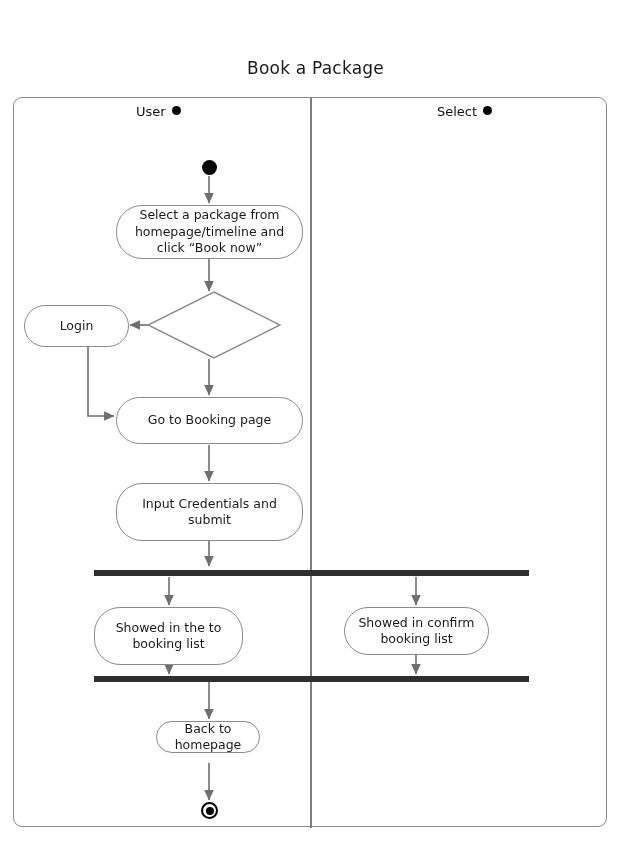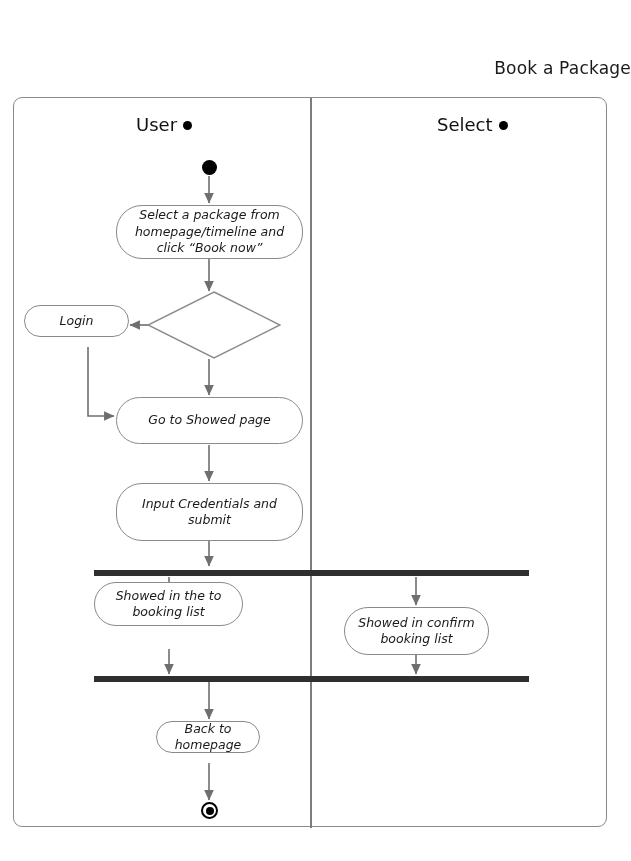--- a/index.html
+++ b/index.html
@@ -13,21 +13,21 @@
     position: relative;
     font-family: "DejaVu Sans", "Liberation Sans", sans-serif;
     color: #1a1a1a;
     overflow: hidden;
   }
   #diagram-title {
     position: absolute;
     left: 0;
     top: 58px;
     width: 631px;
-    text-align: right;
+    text-align: center;
     font-size: 17px;
     color: #1a1a1a;
     letter-spacing: 0.2px;
   }
   #frame {
     position: absolute;
     left: 13px;
     top: 97px;
     width: 594px;
     height: 730px;
@@ -38,22 +38,22 @@
   }
   .lane-divider {
     position: absolute;
     top: 0;
     width: 2px;
     height: 730px;
     background: #7d7d7d;
   }
   .lane-header {
     position: absolute;
-    top: 16px;
-    font-size: 18px;
+    top: 6px;
+    font-size: 13px;
     color: #111111;
     white-space: nowrap;
   }
   .lane-header .bullet {
     display: inline-block;
     width: 9px;
     height: 9px;
     border-radius: 50%;
     background: #000000;
     margin-left: 6px;
@@ -66,21 +66,20 @@
     border-radius: 26px;
     background: #ffffff;
     display: flex;
     align-items: center;
     justify-content: center;
     text-align: center;
     font-size: 12.5px;
     line-height: 16.5px;
     color: #1a1a1a;
     padding: 14px 8px;
-    font-style: italic;
   }
   .start-node {
     position: absolute;
     width: 15px;
     height: 15px;
     border-radius: 50%;
     background: #000000;
   }
   .end-node {
     position: absolute;
@@ -171,29 +170,29 @@
   <div class="start-node" style="left:188px;top:62px;"></div>
 
   <div class="node" style="left:102px;top:107px;width:187px;height:54px;">Select a package from homepage/timeline and click “Book now”</div>
 
   <div class="decision" style="left:133px;top:193px;width:134px;height:68px;">
     <svg width="134" height="68" xmlns="http://www.w3.org/2000/svg">
       <polygon points="67,1 133,34 67,67 1,34" fill="#ffffff" stroke="#8a8a8a" stroke-width="1.4"></polygon>
     </svg>
   </div>
 
-  <div class="node" style="left:10px;top:207px;width:105px;height:32px;">Login</div>
-
-  <div class="node" style="left:102px;top:299px;width:187px;height:47px;">Go to Showed page</div>
+  <div class="node" style="left:10px;top:207px;width:105px;height:42px;">Login</div>
+
+  <div class="node" style="left:102px;top:299px;width:187px;height:47px;">Go to Booking page</div>
 
   <div class="node" style="left:102px;top:385px;width:187px;height:58px;">Input Credentials and submit</div>
 
   <div class="bar" style="left:80px;top:472px;width:435px;"></div>
 
-  <div class="node" style="left:80px;top:484px;width:149px;height:44px;">Showed in the to booking list</div>
+  <div class="node" style="left:80px;top:509px;width:149px;height:58px;">Showed in the to booking list</div>
 
   <div class="node" style="left:330px;top:509px;width:145px;height:48px;">Showed in confirm booking list</div>
 
   <div class="bar" style="left:80px;top:578px;width:435px;"></div>
 
   <div class="node" style="left:142px;top:623px;width:104px;height:32px;">Back to homepage</div>
 
   <div class="end-node" style="left:187px;top:704px;"></div>
 
 </div>

